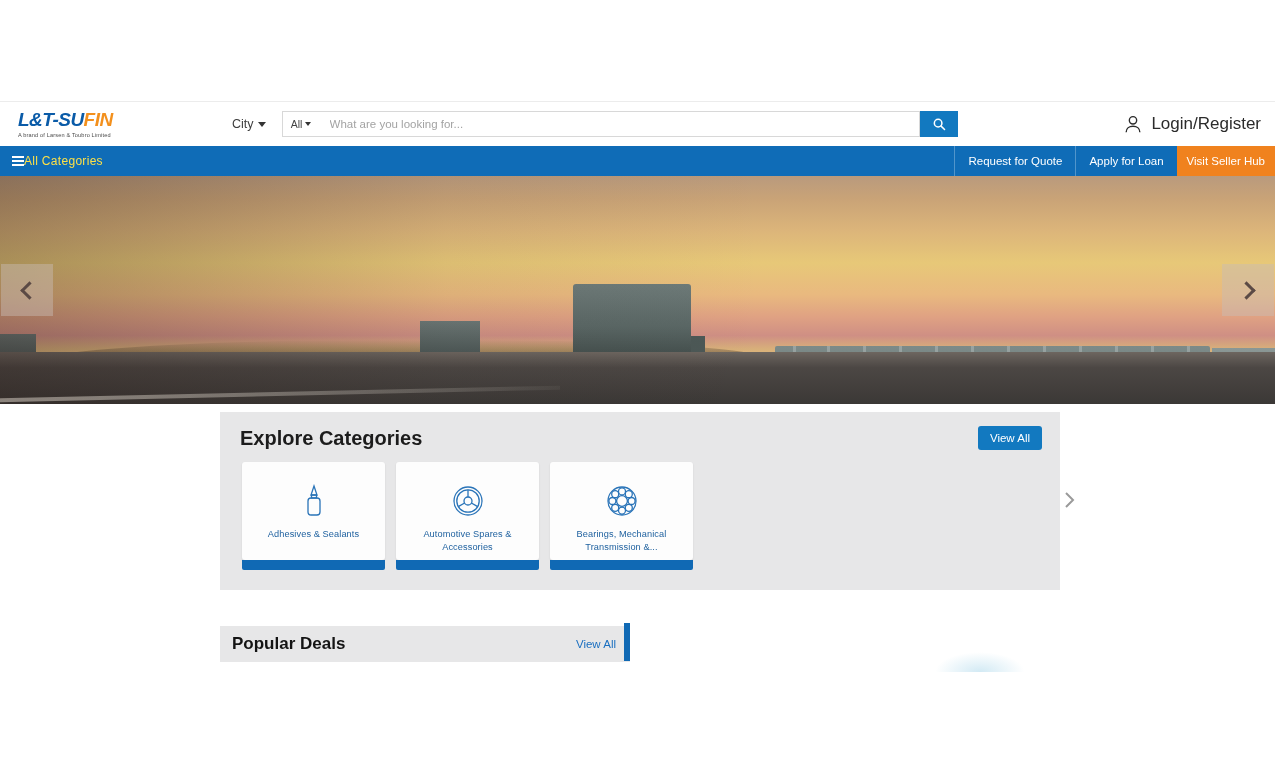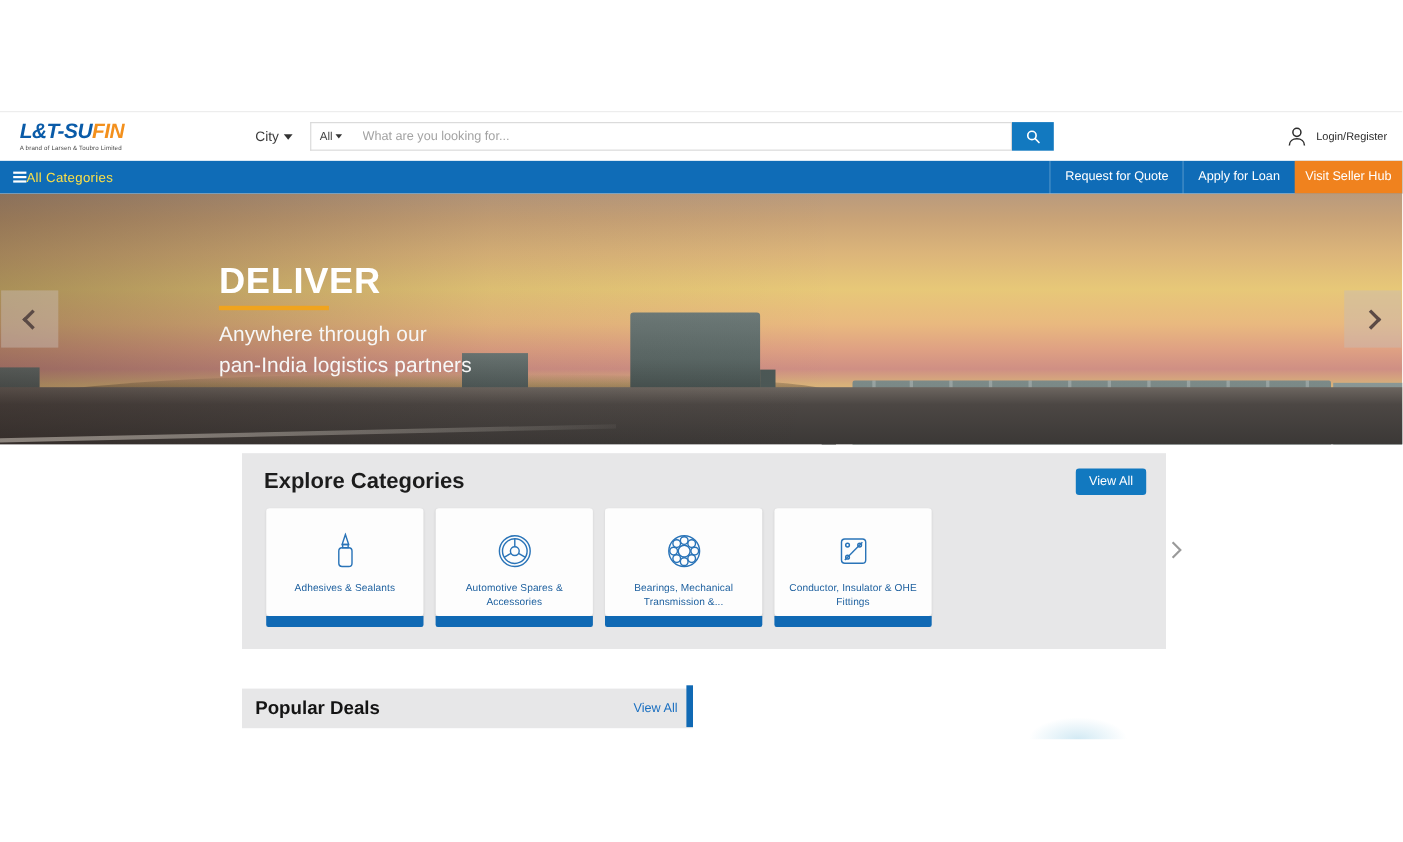--- a/index.html
+++ b/index.html
@@ -74,21 +74,21 @@
   .search-btn {
     width: 38px; background: #1279c0; border: none; cursor: pointer;
     display: flex; align-items: center; justify-content: center;
   }
   .search-btn svg { display: block; }
 
   .login-wrap {
     position: absolute; right: 14px; top: 50%; transform: translateY(-50%);
     display: flex; align-items: center; gap: 7px; cursor: pointer;
   }
-  .login-label { font-size: 10px; color: #2b2b2b; white-space: nowrap; }
+  .login-label { font-size: 17px; color: #2b2b2b; white-space: nowrap; }
 
   
   .navbar {
     height: 30px; background: #0f6cb7;
     display: flex; align-items: stretch; justify-content: space-between;
   }
   .nav-left {
     display: flex; align-items: center; gap: 0;
     padding-left: 12px; color: #fde047;
     font-size: 12px; letter-spacing: .3px; cursor: pointer; justify-content: center;
@@ -327,26 +327,20 @@
       <span class="rib" style="left:376px"></span>
         <span class="rib" style="left:412px"></span>
 
     </div>
     <div class="big-truck2"></div>
     <div class="hero-road">
       <div class="hero-lane"></div>
     </div>
     <div class="hero-vignette"></div>
 
-    <div class="hero-copy">
-      <div class="hero-title">DELIVER</div>
-      <div class="hero-underline"></div>
-      <div class="hero-sub">Anywhere through our</div>
-      <div class="hero-sub">pan-India logistics partners</div>
-    </div>
 
     <div class="hero-arrow left">
       <span class="chev l"></span>
     </div>
     <div class="hero-arrow right">
       <span class="chev r"></span>
     </div>
   </div>
 
   <div class="cat-panel">
@@ -397,33 +391,20 @@
             <circle cx="17" cy="26.6" r="3.5"></circle>
             <circle cx="10.2" cy="23.8" r="3.5"></circle>
             <circle cx="7.4" cy="17" r="3.5"></circle>
             <circle cx="10.2" cy="10.2" r="3.5"></circle>
           </svg>
         </div>
         <div class="card-label">Bearings, Mechanical Transmission &amp;...</div>
         <div class="card-bar"></div>
       </div>
 
-      <div class="card">
-        <div class="card-icon">
-          <svg width="32" height="32" viewBox="0 0 32 32" fill="none" stroke="#2a74b8" stroke-width="1.3">
-            <rect x="5" y="5" width="22" height="22" rx="3"></rect>
-            <circle cx="10.5" cy="10.5" r="1.7"></circle>
-            <circle cx="21.5" cy="10.5" r="1.7"></circle>
-            <circle cx="10.5" cy="21.5" r="1.7"></circle>
-            <line x1="8" y1="24" x2="24" y2="8"></line>
-          </svg>
-        </div>
-        <div class="card-label">Conductor, Insulator &amp; OHE Fittings</div>
-        <div class="card-bar"></div>
-      </div>
 
       <div class="cards-next">
         <svg width="13" height="20" viewBox="0 0 13 20" fill="none" stroke="#9a9a9a" stroke-width="2">
           <polyline points="3,3 10,10 3,17"></polyline>
         </svg>
       </div>
     </div>
   </div>
 
   <div class="deals-bar">

